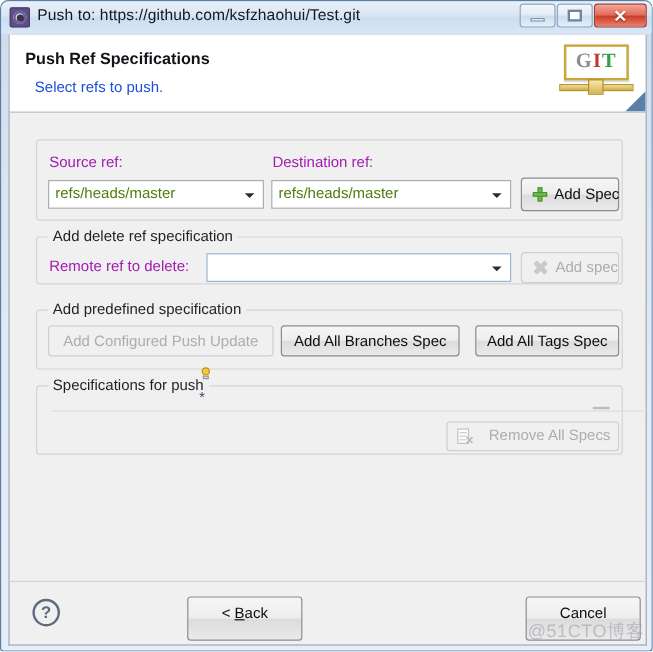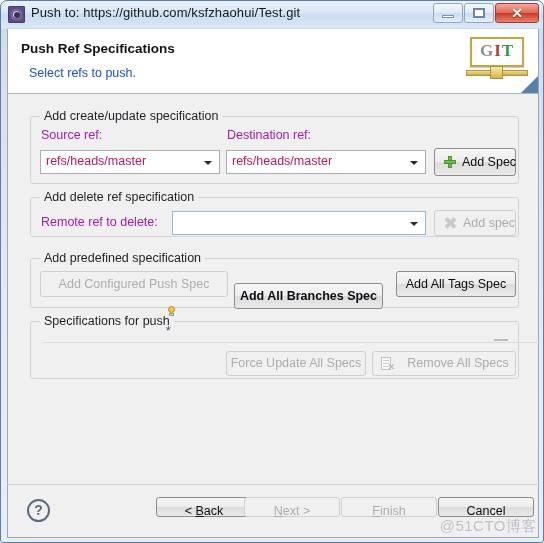--- a/index.html
+++ b/index.html
@@ -236,21 +236,21 @@
     position: absolute;
     height: 24px;
     background: #ffffff;
     border: 1px solid #abadb3;
     box-sizing: border-box;
   }
   .combo .combo-value {
     position: absolute;
     left: 5px; top: 3px;
     font-size: 12.5px;
-    color: #be185d;
+    color: #4d7c0f;
     white-space: nowrap;
   }
   .combo .arrow {
     position: absolute;
     right: 7px; top: 10px;
     width: 0; height: 0;
     border-left: 4px solid transparent;
     border-right: 4px solid transparent;
     border-top: 4px solid #2b2b2b;
   }
@@ -424,21 +424,21 @@
     color: #5c6b7e;
     font-size: 14px;
     font-weight: bold;
     text-align: center;
     line-height: 19px;
   }
   .footer-btn {
     position: absolute;
     top: 12px;
     width: 96px;
-    height: 20px;
+    height: 37px;
     line-height: 27px;
   }
   .mnem { text-decoration: underline; }
 
   #watermark {
     position: absolute;
     right: 6px;
     bottom: 6px;
     font-size: 15px;
     color: rgba(150,155,165,0.55);
@@ -473,21 +473,20 @@
       </div>
       <div id="git-bar"></div>
       <div id="git-knob"></div>
     </div>
     <div id="git-corner"></div>
   </div>
 
   <div id="client">
 
     <div class="group" style="left:22px; top:22px; width:489px; height:68px;">
-      <span class="group-title">Add create/update specification</span>
 
       <span class="field-label" style="left:10px; top:11px;">Source ref:</span>
       <span class="field-label" style="left:196px; top:11px;">Destination ref:</span>
 
       <div class="combo" style="left:9px; top:33px; width:180px;">
         <span class="combo-value">refs/heads/master</span>
         <span class="arrow"></span>
       </div>
 
       <div class="combo" style="left:195px; top:33px; width:200px;">
@@ -514,41 +513,38 @@
       <div class="btn icon-btn disabled" style="left:403px; top:12px; width:82px; height:26px; line-height:24px;">
         <span class="x-icon"></span>
         <span class="btn-label">Add spec</span>
       </div>
     </div>
 
     <div class="group" style="left:22px; top:164px; width:489px; height:50px;padding-left:48px;">
       <span class="group-title">Add predefined specification</span>
 
       <div class="btn disabled" style="left:9px; top:12px; width:188px; height:26px; line-height:24px;">
-        <span class="btn-label">Add Configured Push Spec</span>
-      </div>
-
-      <div class="btn" style="left:203px; top:24px; width:149px; height:26px; line-height:24px;font-weight:bold;">
+        <span class="btn-label">Add Configured Push Update</span>
+      </div>
+
+      <div class="btn" style="left:203px; top:12px; width:149px; height:26px; line-height:24px;">
         <span class="btn-label">Add All Branches Spec</span>
       </div>
 
       <div class="btn" style="left:365px; top:12px; width:120px; height:26px; line-height:24px;">
         <span class="btn-label">Add All Tags Spec</span>
       </div>
     </div>
 
     <div class="group" style="left:22px; top:227px; width:489px; height:58px;">
       <span class="group-title">Specifications for push</span>
 
       <div id="specs-table-line"></div>
       <div id="specs-table-tick"></div>
 
-      <div class="btn disabled" style="left:195px; top:29px; width:140px; height:25px; line-height:23px;">
-        <span class="btn-label">Force Update All Specs</span>
-      </div>
 
       <div class="btn icon-btn disabled" style="left:341px; top:29px; width:144px; height:25px; line-height:23px;">
         <span class="doc-x-icon">
           <span class="page"></span>
           <span class="line" style="top:3px;"></span>
           <span class="line" style="top:6px;"></span>
           <span class="line" style="top:9px;"></span>
           <span class="xmark">✕</span>
         </span>
         <span class="btn-label">Remove All Specs</span>
@@ -559,27 +555,21 @@
     <div id="assist-star">*</div>
   </div>
 
   <div id="footer">
     <div id="help-icon">?</div>
 
     <div class="btn footer-btn" style="left:148px;">
       <span class="btn-label">&lt; <span class="mnem">B</span>ack</span>
     </div>
 
-    <div class="btn footer-btn disabled" style="left:236px;">
-      <span class="btn-label"><span class="mnem">N</span>ext &gt;</span>
-    </div>
-
-    <div class="btn footer-btn disabled" style="left:333px;">
-      <span class="btn-label"><span class="mnem">F</span>inish</span>
-    </div>
+
 
     <div class="btn footer-btn" style="left:430px;">
       <span class="btn-label">Cancel</span>
     </div>
   </div>
 
   <div id="watermark">@51CTO博客</div>
 </div>
 
 </body></html>

